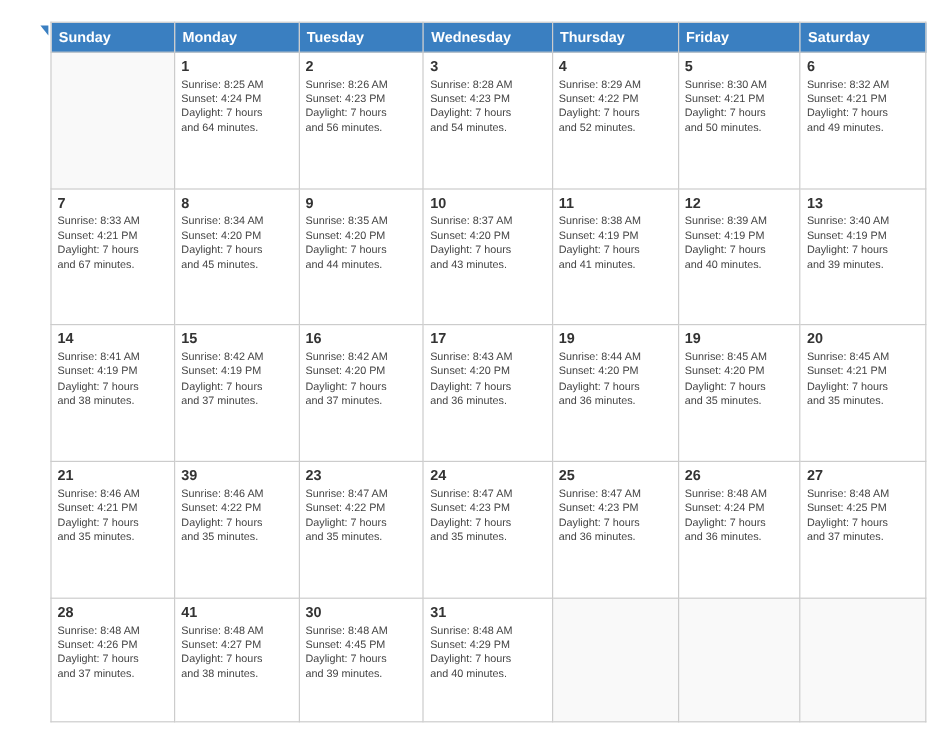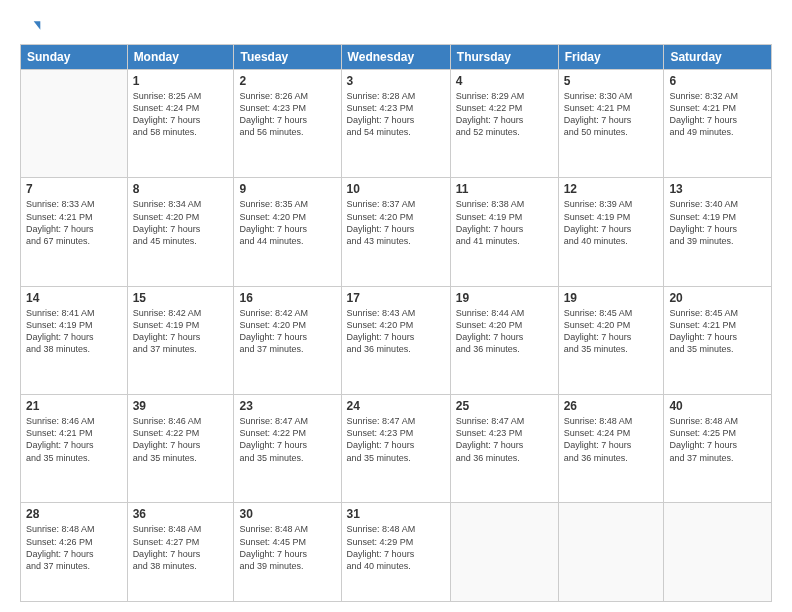--- a/index.html
+++ b/index.html
@@ -8,21 +8,21 @@
       height: 612px;
       font-family: Arial, sans-serif;
       background: #fff;
       overflow: hidden;
     }
     .page {
       width: 792px;
       height: 612px;
       padding: 18px 20px 10px 20px;
       display: flex;
-      flex-direction: column;
+      flex-direction: row;
     }
     .header {
       display: flex;
       justify-content: space-between;
       align-items: flex-start;
       margin-bottom: 10px;
     }
     .logo {
       display: flex;
       flex-direction: column;
@@ -122,21 +122,21 @@
           <th>Thursday</th>
           <th>Friday</th>
           <th>Saturday</th>
         </tr>
     </thead>
     <tbody id="calendar-body">
     <tr>
           <td class="empty-cell"></td>
           <td>
             <span class="day-number">1</span>
-            <div class="day-info"><span>Sunrise: 8:25 AM</span><br><span>Sunset: 4:24 PM</span><br><span>Daylight: 7 hours</span><br><span>and 58 minutes.</span></div>
+            <div class="day-info"><span>Sunrise: 8:25 AM</span><br><span>Sunset: 4:24 PM</span><br><span>Daylight: 7 hours</span><br><span>and 64 minutes.</span></div>
           </td>
           <td>
             <span class="day-number">2</span>
             <div class="day-info"><span>Sunrise: 8:26 AM</span><br><span>Sunset: 4:23 PM</span><br><span>Daylight: 7 hours</span><br><span>and 56 minutes.</span></div>
           </td>
           <td>
             <span class="day-number">3</span>
             <div class="day-info"><span>Sunrise: 8:28 AM</span><br><span>Sunset: 4:23 PM</span><br><span>Daylight: 7 hours</span><br><span>and 54 minutes.</span></div>
           </td>
           <td>
@@ -231,31 +231,31 @@
           </td>
           <td>
             <span class="day-number">25</span>
             <div class="day-info"><span>Sunrise: 8:47 AM</span><br><span>Sunset: 4:23 PM</span><br><span>Daylight: 7 hours</span><br><span>and 36 minutes.</span></div>
           </td>
           <td>
             <span class="day-number">26</span>
             <div class="day-info"><span>Sunrise: 8:48 AM</span><br><span>Sunset: 4:24 PM</span><br><span>Daylight: 7 hours</span><br><span>and 36 minutes.</span></div>
           </td>
           <td>
-            <span class="day-number">40</span>
+            <span class="day-number">27</span>
             <div class="day-info"><span>Sunrise: 8:48 AM</span><br><span>Sunset: 4:25 PM</span><br><span>Daylight: 7 hours</span><br><span>and 37 minutes.</span></div>
           </td>
         </tr>
         <tr>
           <td>
             <span class="day-number">28</span>
             <div class="day-info"><span>Sunrise: 8:48 AM</span><br><span>Sunset: 4:26 PM</span><br><span>Daylight: 7 hours</span><br><span>and 37 minutes.</span></div>
           </td>
           <td>
-            <span class="day-number">36</span>
+            <span class="day-number">41</span>
             <div class="day-info"><span>Sunrise: 8:48 AM</span><br><span>Sunset: 4:27 PM</span><br><span>Daylight: 7 hours</span><br><span>and 38 minutes.</span></div>
           </td>
           <td>
             <span class="day-number">30</span>
             <div class="day-info"><span>Sunrise: 8:48 AM</span><br><span>Sunset: 4:45 PM</span><br><span>Daylight: 7 hours</span><br><span>and 39 minutes.</span></div>
           </td>
           <td>
             <span class="day-number">31</span>
             <div class="day-info"><span>Sunrise: 8:48 AM</span><br><span>Sunset: 4:29 PM</span><br><span>Daylight: 7 hours</span><br><span>and 40 minutes.</span></div>
           </td>

